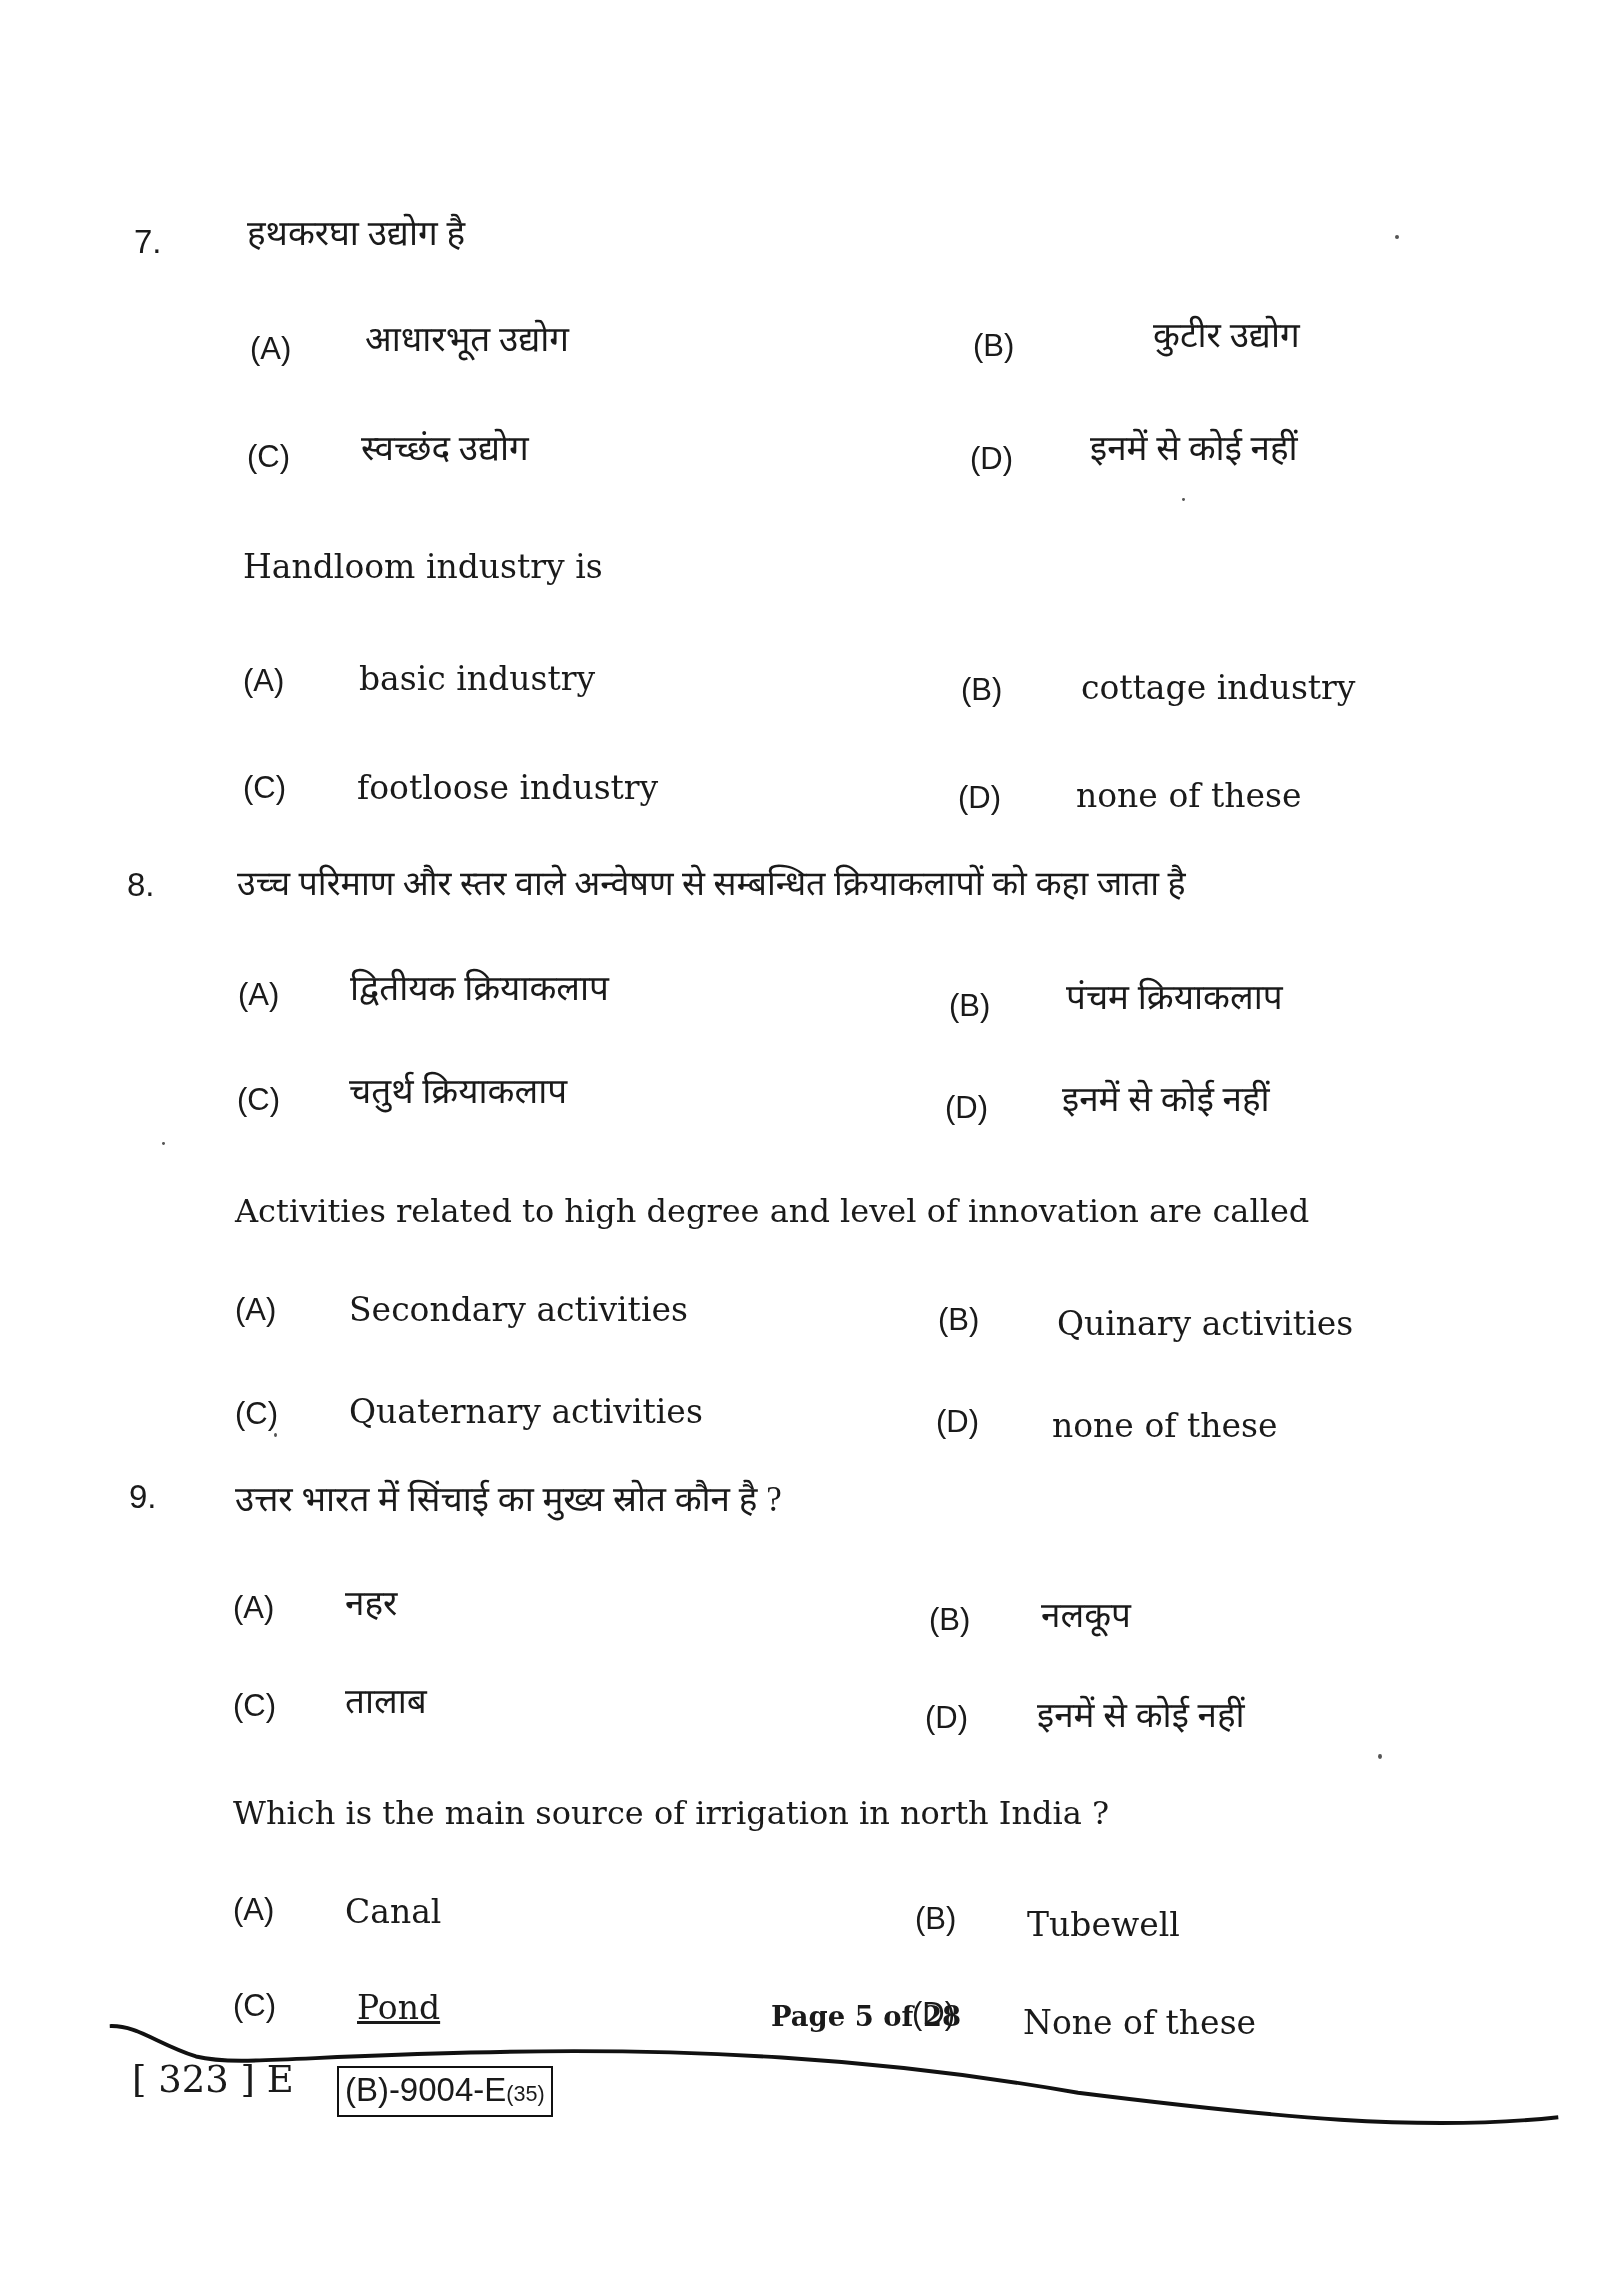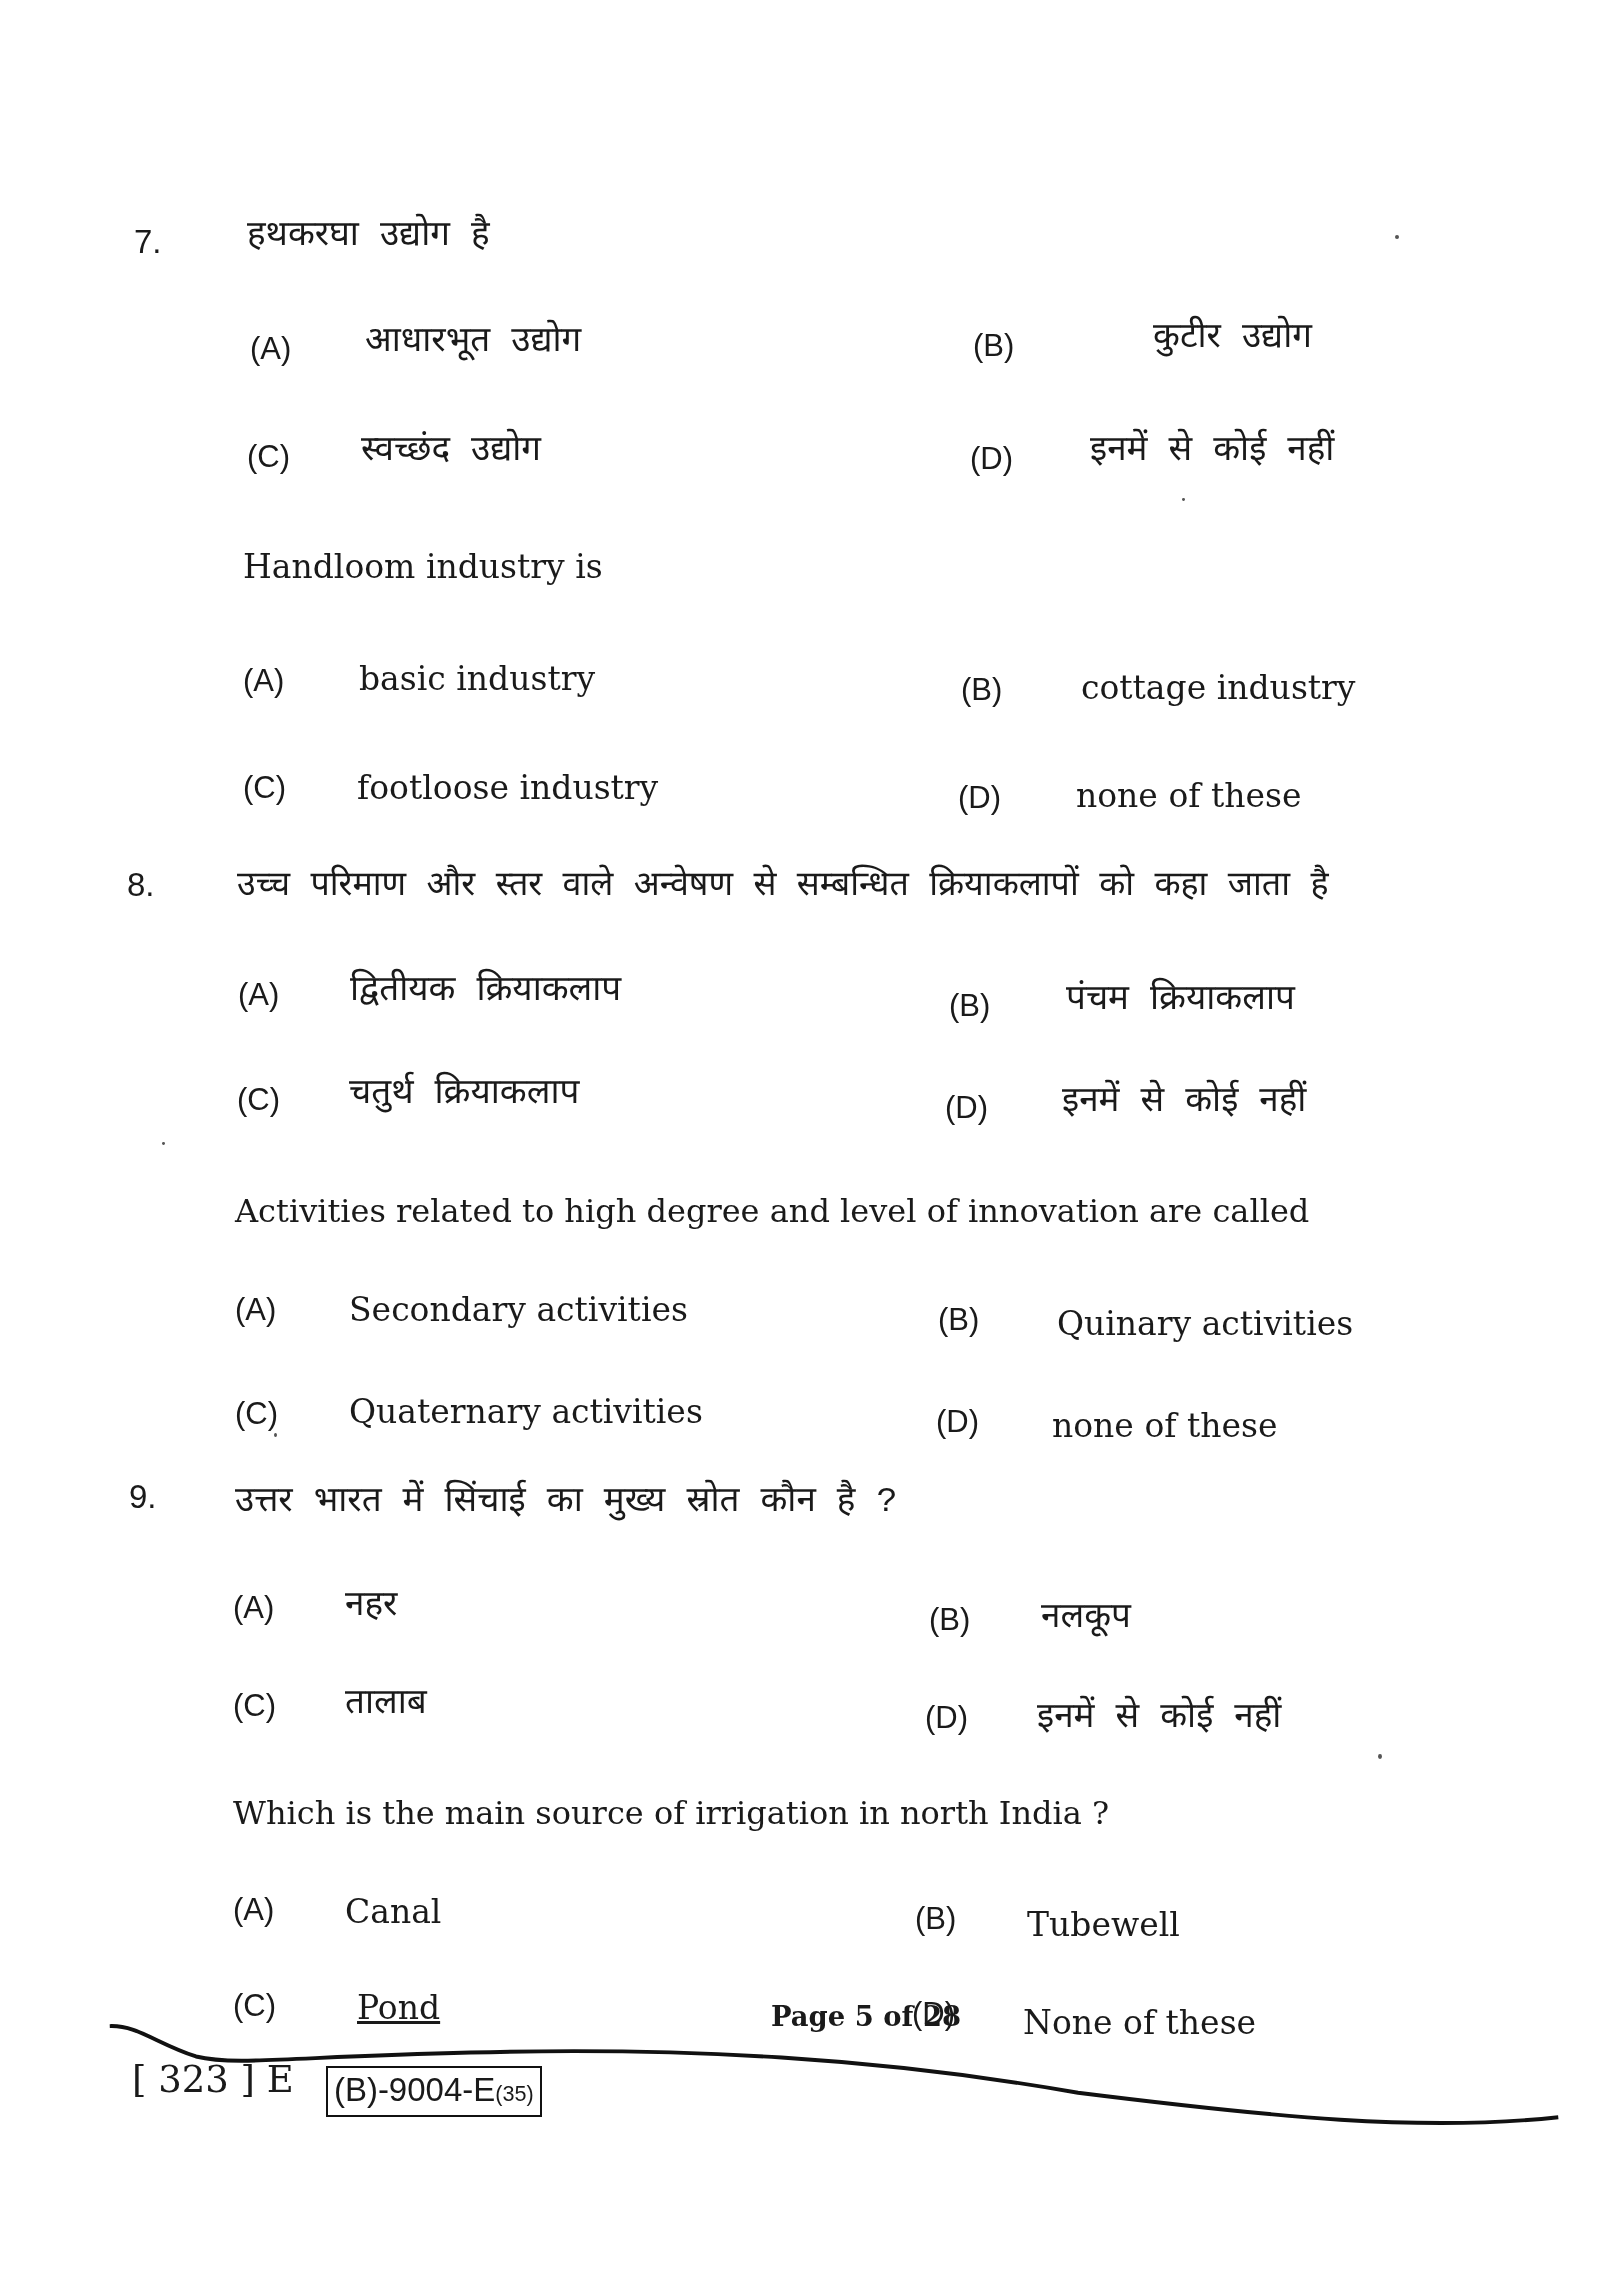--- a/index.html
+++ b/index.html
@@ -2,21 +2,21 @@
 <html><head>
 <meta charset="utf-8">
 <style>
   html, body { margin: 0; padding: 0; background: #ffffff; }
   body {
     width: 1621px; height: 2293px; position: relative; overflow: hidden;
     color: #1a1a1a;
   }
   .page { position: absolute; left: 0; top: 0; width: 1621px; height: 2293px; }
   .abs { position: absolute; white-space: nowrap; }
-  .hi { font-family: Liberation Mono, monospace; font-size: 35px; letter-spacing: 0px; }
+  .hi { font-family: Liberation Serif, serif; font-size: 35px; letter-spacing: 0px; }
   .en { font-family: "DejaVu Serif", serif; font-size: 33px; }
   .qnum { font-family: "Liberation Sans", sans-serif; font-size: 33px; }
   .opt-label { font-family: "Liberation Sans", sans-serif; font-size: 31px; }
   .footer-code {
     font-family: "Liberation Sans", sans-serif; font-size: 33px;
     border: 2.5px solid #111; padding: 0 5.9px; line-height: 43px;
   }
   .footer-code small { font-size: 21.6px; }
   .footer-left { font-family: "DejaVu Serif", serif; font-size: 37px; }
   .footer-page { font-family: "DejaVu Serif", serif; font-size: 27.4px; font-weight: bold; }
@@ -107,21 +107,21 @@
     <span class="abs opt-label" style="left:912px; top:1996px;">(D)</span>
     <span class="abs en" style="left:1023px; top:2003px;">None of these</span>
   </div>
 
   <svg class="abs" style="left:0; top:0;" width="1621" height="2293" viewBox="0 0 1654 2339">
     <path d="M 112 2067 C 140 2066, 160 2085, 200 2098 C 240 2108, 300 2098, 480 2094 C 700 2088, 900 2100, 1100 2135 C 1300 2160, 1450 2175, 1590 2160" stroke="#111" stroke-width="4" fill="none"></path>
   </svg>
 
   <div>
     <span class="abs footer-left" style="left:132px; top:2058px;">[ 323 ] E</span>
-    <span class="abs footer-code" style="left:326px; top:2066px;"><span>(B)-9004-E</span><small>(35)</small></span>
+    <span class="abs footer-code" style="left:337px; top:2066px;"><span>(B)-9004-E</span><small>(35)</small></span>
     <span class="abs footer-page" style="left:771px; top:2000px;">Page 5 of 28</span>
   </div>
 
   <div class="speck" style="left:1395px; top:235px; width:3.9px; height:3.9px;"></div>
   <div class="speck" style="left:1182px; top:498px; width:2.9px; height:2.9px;"></div>
   <div class="speck" style="left:1378px; top:1754px; width:3.9px; height:4.9px;"></div>
   <div class="speck" style="left:162px; top:1142px; width:2.9px; height:2.9px;"></div>
   <div class="speck" style="left:274px; top:1433px; width:2.9px; height:3.9px;"></div>
 </div>
 

